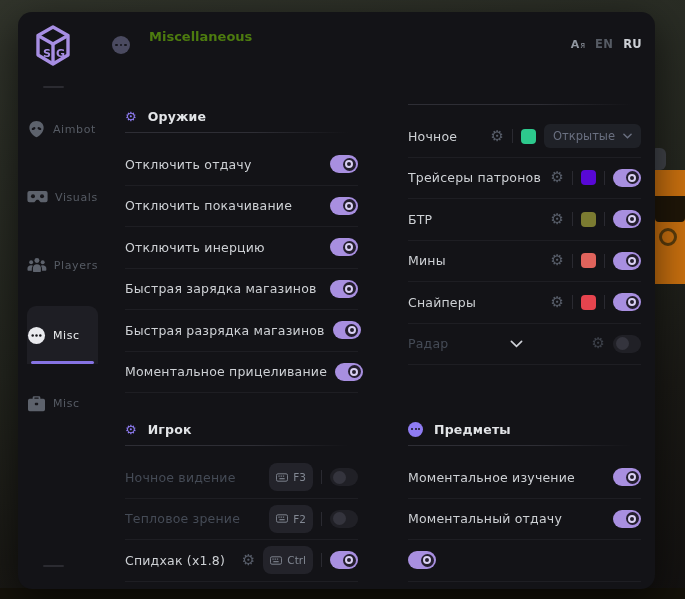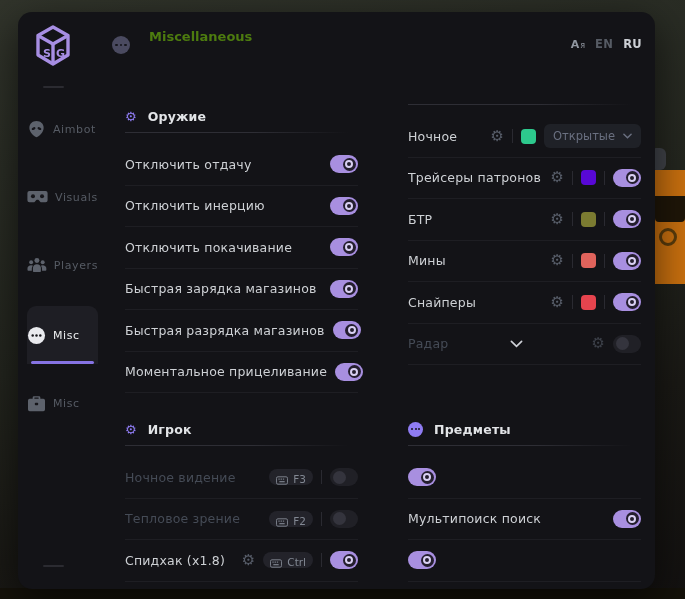--- a/index.html
+++ b/index.html
@@ -54,21 +54,21 @@
   .row{height:40.5px;display:flex;align-items:center;gap:8px;border-bottom:1px solid #1e1e23;}
   .row-label{flex:1;font-size:12.5px;color:#ced1d5;letter-spacing:.2px;white-space:nowrap;}
   .row.dim .row-label{color:#454b56;}
   .gear{font-size:15px;line-height:1;color:#575d69;cursor:pointer;}
   .gear.accent{font-size:13px;color:#8f7cf3;cursor:default;}
   .gear.dim{color:#3c4049;}
   .vdiv{width:1px;height:14px;background:#2a2a31;flex:none;}
   .swatch{width:15px;height:15px;border-radius:4px;flex:none;cursor:pointer;}
   .dropdown{height:24px;display:flex;align-items:center;gap:8px;padding:0 9px;background:#1f2127;
             border-radius:6px;color:#6a7080;font-size:11.5px;cursor:pointer;flex:none;}
-  .keybadge{height:16px;display:flex;align-items:flex-end;gap:5px;padding:0 7px;background:#23232a;
+  .keybadge{height:28px;display:flex;align-items:center;gap:5px;padding:0 7px;background:#23232a;
             border-radius:8px;color:#828893;font-size:10.5px;cursor:pointer;flex:none;}
   .toggle{width:28px;height:18px;border-radius:9px;position:relative;flex:none;cursor:pointer;}
   .toggle.on{background:#a88fe0;}
   .toggle.off{background:#25252c;}
   .knob{position:absolute;top:2.5px;width:13px;height:13px;border-radius:50%;}
   .toggle.on .knob{right:2.5px;background:#241e2e;}
   .toggle.on .knob::after{content:"";position:absolute;inset:2.5px;border-radius:50%;border:2.5px solid #d9d0f3;}
   .toggle.off .knob{left:2.5px;background:#3d3d47;}
   .row.dim .toggle.off{background:#202026}
   .row.dim .toggle.off .knob{background:#34343d}
@@ -180,27 +180,27 @@
     </div>
     <div class="sec-line"></div>
     <div class="rows">
       <div class="row">
         <span class="row-label">Отключить отдачу</span>
         <span class="toggle on">
             <span class="knob"></span>
           </span>
       </div>
       <div class="row">
+        <span class="row-label">Отключить покачивание</span>
+        <span class="toggle on">
+            <span class="knob"></span>
+          </span>
+      </div>
+      <div class="row">
         <span class="row-label">Отключить инерцию</span>
-        <span class="toggle on">
-            <span class="knob"></span>
-          </span>
-      </div>
-      <div class="row">
-        <span class="row-label">Отключить покачивание</span>
         <span class="toggle on">
             <span class="knob"></span>
           </span>
       </div>
       <div class="row">
         <span class="row-label">Быстрая зарядка магазинов</span>
         <span class="toggle on">
             <span class="knob"></span>
           </span>
       </div>
@@ -355,26 +355,27 @@
       <span class="ell-icon">
           <i></i>
           <i></i>
           <i></i>
         </span>
       <span class="sec-title">Предметы</span>
     </div>
     <div class="sec-line"></div>
     <div class="rows">
       <div class="row">
-        <span class="toggle on">
-            <span class="knob"></span>
-          </span>
-      </div>
-      <div class="row">
-        <span class="row-label">Мультипоиск поиск</span>
+        <span class="row-label">Моментальное изучение</span>
+        <span class="toggle on">
+            <span class="knob"></span>
+          </span>
+      </div>
+      <div class="row">
+        <span class="row-label">Моментальный отдачу</span>
         <span class="toggle on">
             <span class="knob"></span>
           </span>
       </div>
       <div class="row">
         <span class="toggle on">
             <span class="knob"></span>
           </span>
       </div>
     </div>

